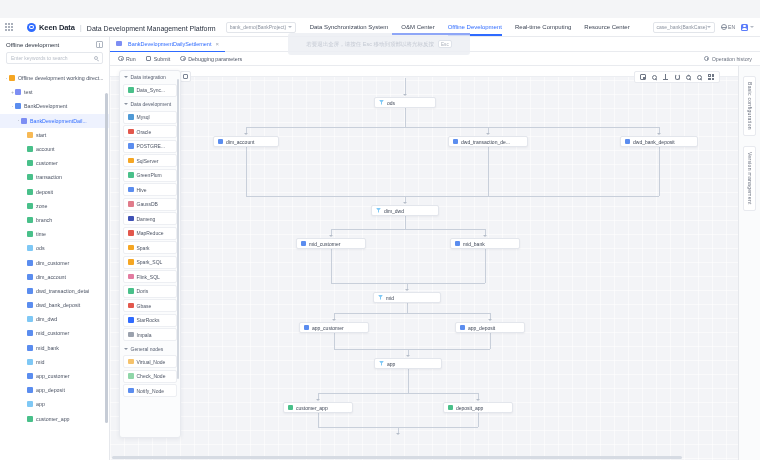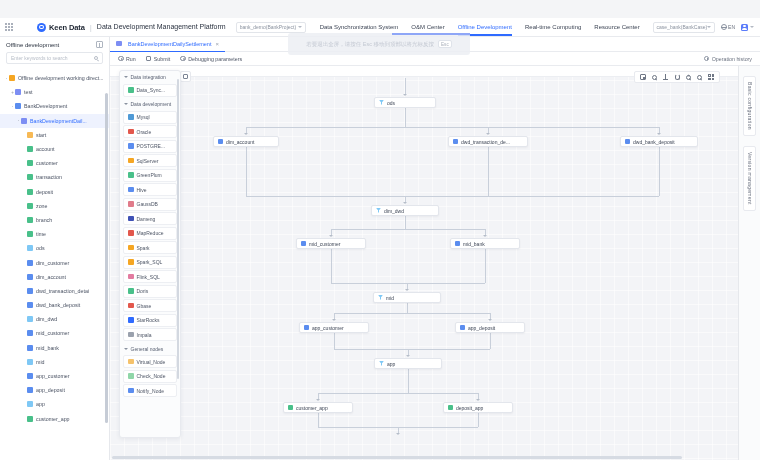--- a/index.html
+++ b/index.html
@@ -12,21 +12,21 @@
   .app { position: relative; width: 760px; height: 460px; background: #f4f5f7; }
 
   
   .topnav {
     position: absolute; top: 18px; left: 0; width: 760px; height: 19px;
     background: #ffffff; display: flex; align-items: center;
     border-bottom: 1px solid #e8eaee; font-size: 6px; color: #3b4252;
   }
   .grid-icon { width: 9px; margin-left: 5px; display: flex; flex-wrap: wrap; gap: 1px; }
   .grid-icon i { width: 2px; height: 2px; background: #aab0bb; display: block; }
-  .brand { display: flex; align-items: flex-start; margin-left: 23px; gap: 3px; }
+  .brand { display: flex; align-items: flex-end; margin-left: 13px; gap: 3px; }
   .brand-mark {
     width: 9px; height: 9px; border-radius: 50%;
     background: #2f6bff; position: relative;
   }
   .brand-mark::after {
     content: ""; position: absolute; top: 2.3px; left: 2.3px;
     width: 4.4px; height: 4.4px; border-radius: 50%; background: #fff;
   }
   .brand-mark::before {
     content: ""; position: absolute; top: 3.4px; left: 3.4px;

